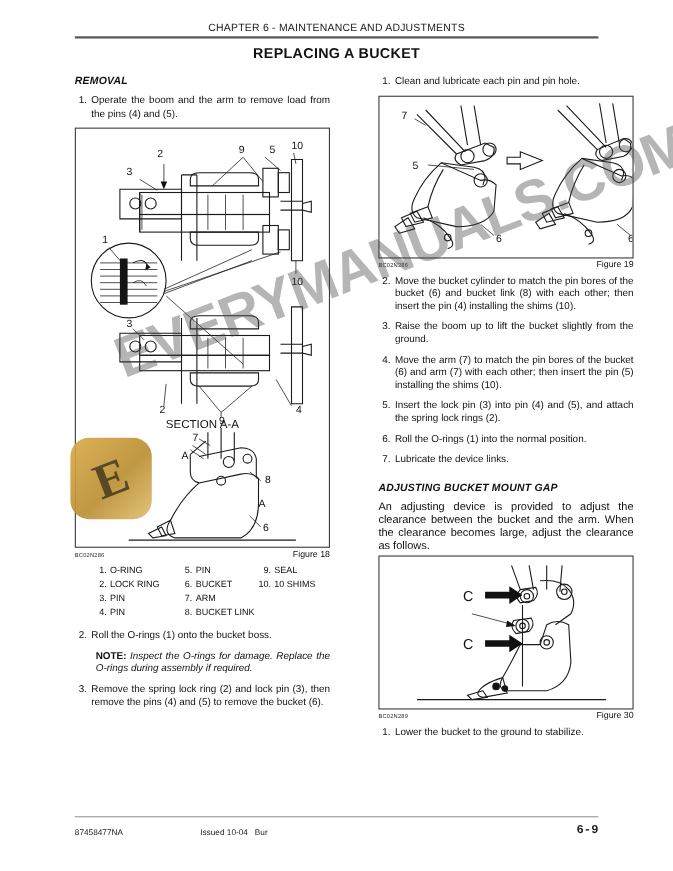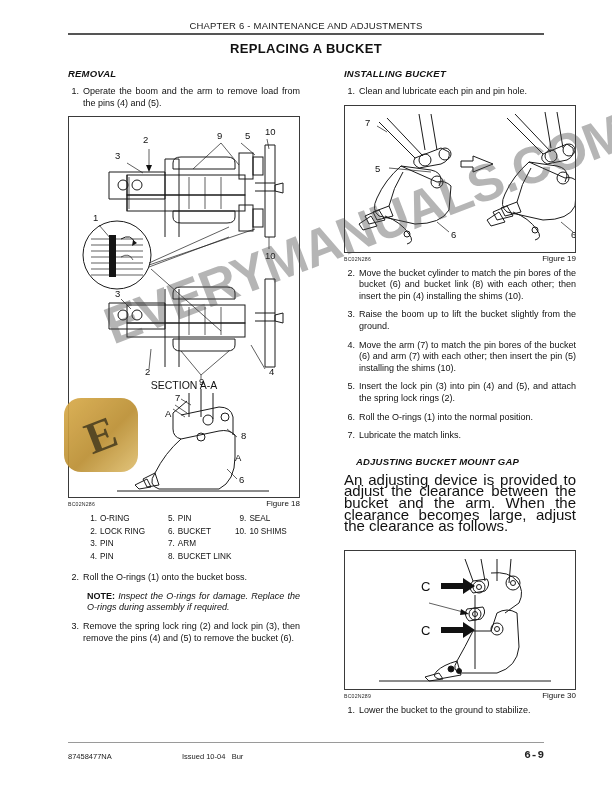--- a/index.html
+++ b/index.html
@@ -57,42 +57,42 @@
   .col-left  { left: 68px; }
   .col-right { left: 344px; }
 
   h2.sect {
     font-size: 9.5px;
     font-weight: bold;
     margin: 0 0 7px 0;
     letter-spacing: .2px;
     font-style: italic;
   }
-  h2.sect.spaced { margin-top: 14px; margin-left: 12px; }
+  h2.sect.spaced { margin-top: 14px; }
 
   .step {
     display: flex;
     font-size: 9px;
     line-height: 11.6px;
     margin-bottom: 7px;
     text-align: justify;
   }
   .step .num {
     width: 15px;
     flex: 0 0 15px;
     text-align: right;
     padding-right: 4px;
   }
   .step .txt { flex: 1 1 auto; }
 
   .para {
-    font-size: 15px;
+    font-size: 10px;
     line-height: 11.6px;
     text-align: justify;
-    margin-bottom: 18px;
+    margin-bottom: 3px;
   }
   .note {
     font-size: 9px;
     line-height: 11.6px;
     text-align: justify;
     font-style: italic;
     margin-bottom: 7px;
   }
   .note b { font-style: normal; }
   .note-indent { margin-left: 19px; }
@@ -398,21 +398,20 @@
 
     <div class="step">
       <span class="num">3.</span>
       <span class="txt">Remove the spring lock ring (2) and lock pin (3), then remove the pins (4) and (5) to remove the bucket (6).</span>
     </div>
 
   </div>
 
   <div class="col col-right">
 
-    <h2 class="sect">INSTALLING BUCKET</h2>
 
     <div class="step">
       <span class="num">1.</span>
       <span class="txt">Clean and lubricate each pin and pin hole.</span>
     </div>
 
     <div class="figbox" style="height:148px;">
       <svg width="230" height="146" viewBox="0 0 230 146">
 
         <g class="ln0">
@@ -488,21 +487,21 @@
     <div class="step">
       <span class="num">5.</span>
       <span class="txt">Insert the lock pin (3) into pin (4) and (5), and attach the spring lock rings (2).</span>
     </div>
     <div class="step">
       <span class="num">6.</span>
       <span class="txt">Roll the O-rings (1) into the normal position.</span>
     </div>
     <div class="step">
       <span class="num">7.</span>
-      <span class="txt">Lubricate the match links.</span>
+      <span class="txt">Lubricate the device links.</span>
     </div>
 
     <h2 class="sect spaced">ADJUSTING BUCKET MOUNT GAP</h2>
 
     <div class="para">An adjusting device is provided to adjust the clearance between the bucket and the arm. When the clearance becomes large, adjust the clearance as follows.</div>
 
     <div class="figbox" style="height:140px;">
       <svg width="230" height="138" viewBox="0 0 230 138">
         <g class="ln0">
 

